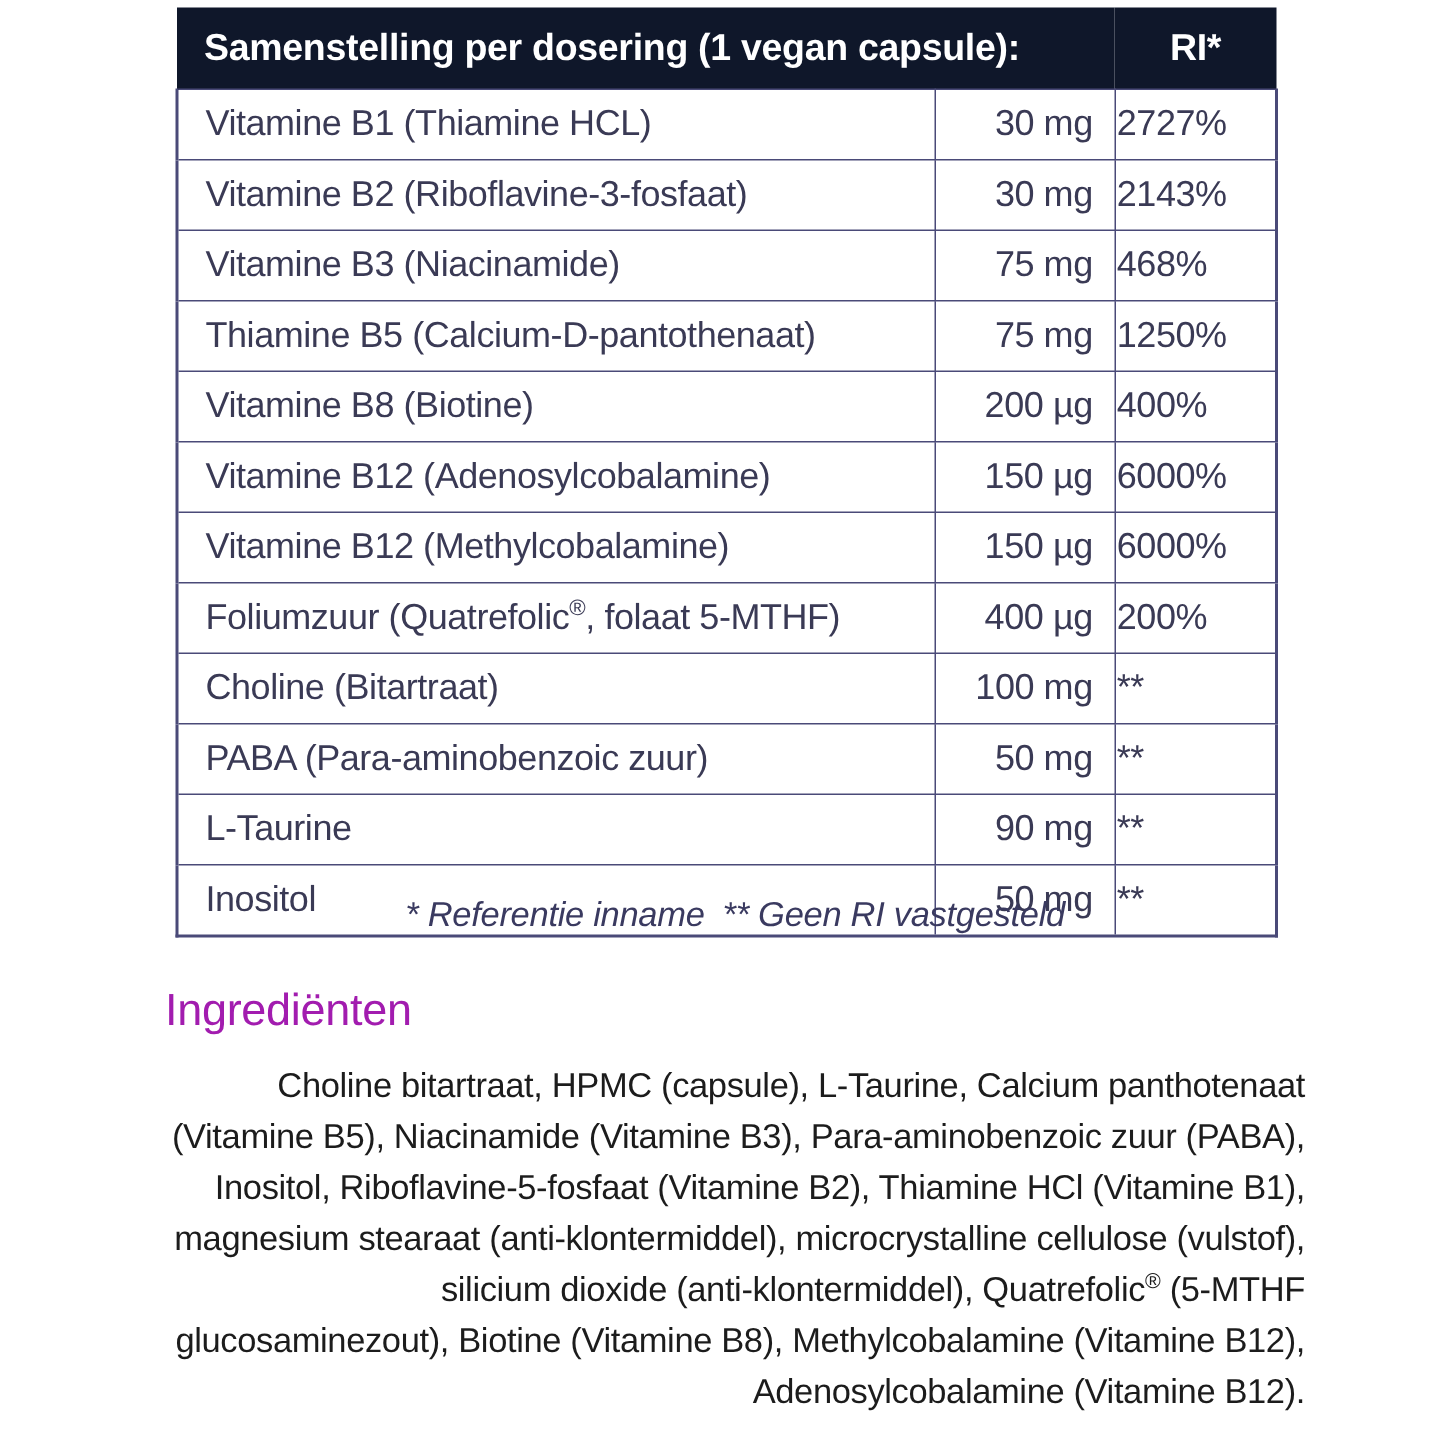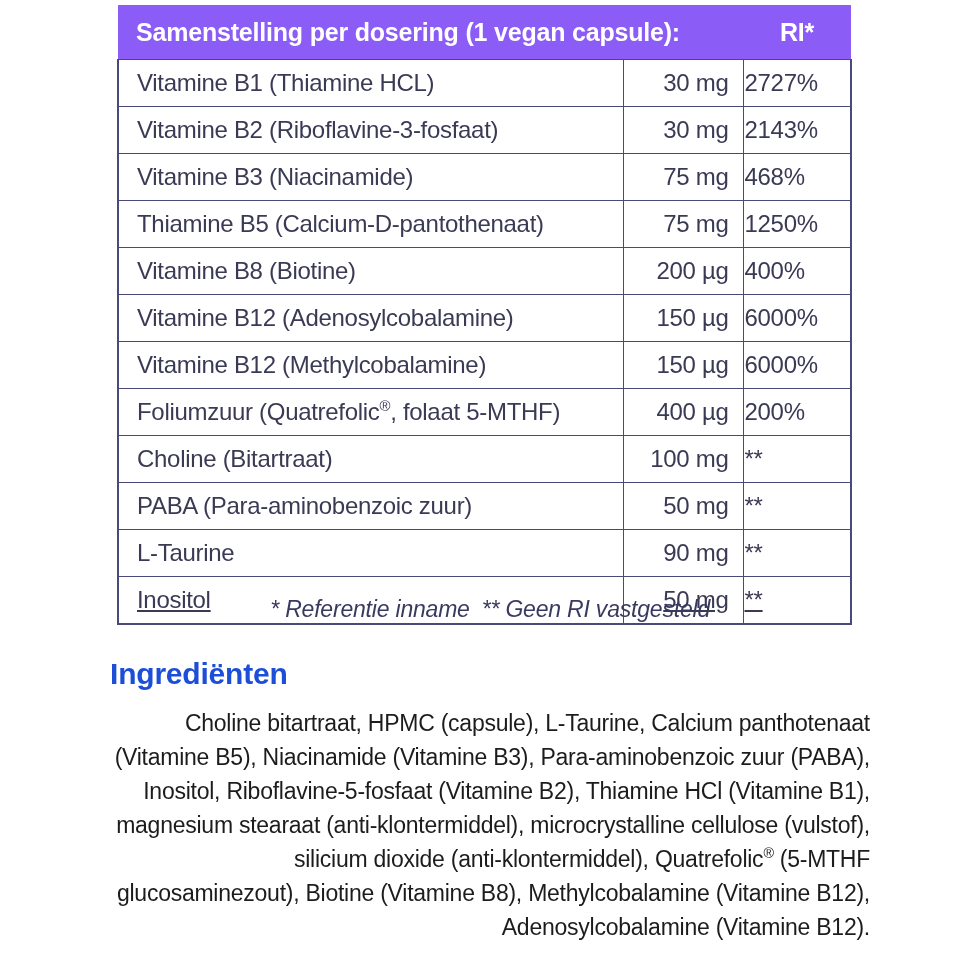--- a/index.html
+++ b/index.html
@@ -35,21 +35,21 @@
     table-layout: fixed;
     font-size: 24px;
   }
 
   table.nutrition col.c-name  { width: 505px; }
   table.nutrition col.c-amt   { width: 120px; }
   table.nutrition col.c-ri    { width: 108px; }
 
   
   thead tr.head-row th {
-    background: #8b5cf6;
+    background: #0f172a;
     color: #ffffff;
     font-weight: bold;
     font-size: 25px;
     letter-spacing: -0.2px;
     height: 54px;
     padding: 0 0 0 18px;
     text-align: left;
     vertical-align: middle;
     border: none;
     white-space: nowrap;
@@ -81,21 +81,20 @@
     white-space: nowrap;
   }
   tbody td.ri {
     text-align: left;
     padding-right: 8px;
     border-right: 2px solid #4a4a78;
     white-space: nowrap;
   }
   tbody tr:last-child td {
     border-bottom: 2px solid #4a4a78;
-    text-decoration: underline;
   }
 
   .reg {
     font-size: 0.62em;
     vertical-align: super;
     line-height: 0;
   }
 
   
   .footnote {
@@ -111,22 +110,22 @@
     white-space: nowrap;
   }
   .footnote .fn-gap { display: inline-block; width: 12px; }
 
   
   .ing-heading {
     position: absolute;
     left: 110px;
     top: 657px;
     font-size: 30px;
-    font-weight: bold;
-    color: #1d4ed8;
+    font-weight: normal;
+    color: #a21caf;
     letter-spacing: -0.2px;
   }
 
   .ing-body {
     position: absolute;
     left: 110px;
     top: 706px;
     width: 760px;
     font-size: 23px;
     line-height: 34px;

